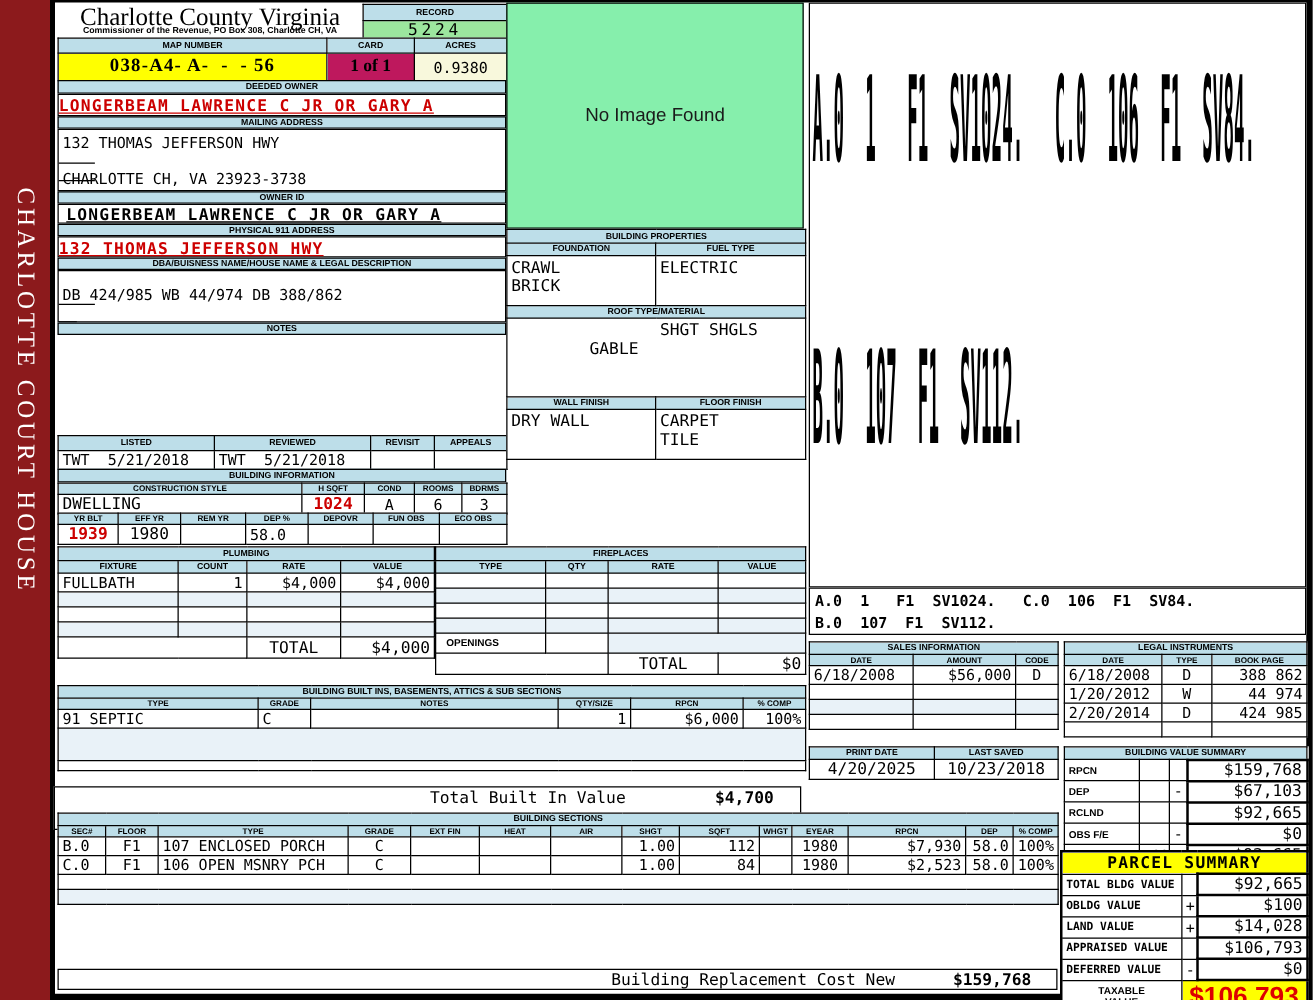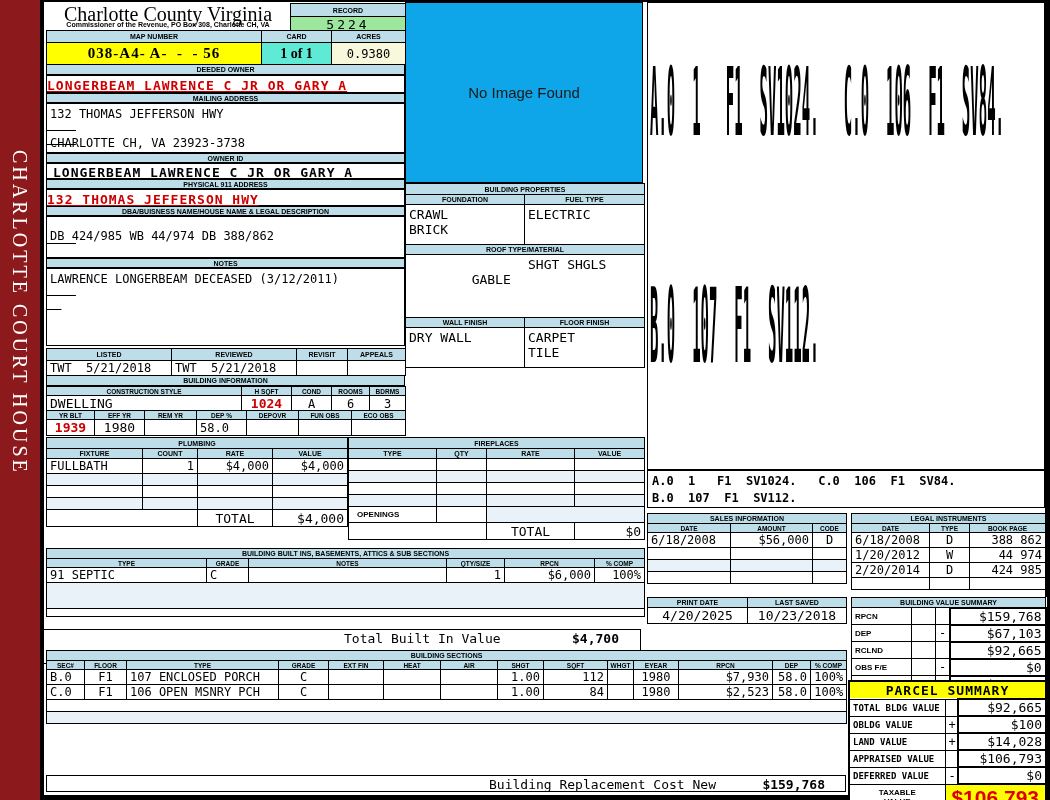--- a/index.html
+++ b/index.html
@@ -19,21 +19,21 @@
   td.red{color:#cc0000;font-weight:bold;}
   .hbar{position:absolute;background:#bddee9;border:1px solid #000;font:bold 7px "Liberation Sans",sans-serif;
         display:flex;align-items:center;justify-content:center;color:#000;box-sizing:border-box;}
   .vbox{position:absolute;background:#fff;border:1px solid #000;box-sizing:border-box;color:#000;
         font:12px "DejaVu Sans Mono",monospace;white-space:pre;text-decoration:underline;}
   .redtxt{color:#cc0000;font-weight:bold;font-size:13px;letter-spacing:1px;}
   .blktxt{color:#000;font-weight:bold;font-size:13px;letter-spacing:1px;}
   .stretch{position:absolute;transform-origin:0 0;font:bold 14px "DejaVu Sans Mono",monospace;
         line-height:19px;white-space:pre;color:#000;}
   .legend{position:absolute;font:bold 12px "DejaVu Sans Mono",monospace;white-space:pre;color:#000;}
-  .noimg{position:absolute;left:405px;top:2px;width:238px;height:181px;background:#0ea5e9;border:1px solid #000;
+  .noimg{position:absolute;left:405px;top:2px;width:238px;height:181px;background:#86efac;border:1px solid #000;
         box-sizing:border-box;display:flex;align-items:center;justify-content:center;
         font:15px "Liberation Sans",sans-serif;color:#1a1a1a;}
   .title{position:absolute;left:46px;top:3px;width:244px;text-align:center;
         font:20px "Liberation Serif",serif;color:#000;}
   .subtitle{position:absolute;left:46px;top:21px;width:244px;text-align:center;
         font:bold 7px "Liberation Sans",sans-serif;color:#000;}
   .totrow{position:absolute;background:#fff;border:1px solid #000;box-sizing:border-box;}
 </style>
 </head>
 <body>
@@ -69,21 +69,21 @@
         <col style="width:74px">
       </colgroup>
     <tbody>
         <tr style="height:12px">
       <td class="h">MAP NUMBER</td>
       <td class="h">CARD</td>
       <td class="h">ACRES</td>
     </tr>
     <tr style="height:22px">
       <td class="c b" style="background:#ffff00;font:bold 15px 'Liberation Serif',serif;letter-spacing:1px">038-A4- A-  -  - 56</td>
-      <td class="c b" style="background:#5eead4;font:bold 14px 'Liberation Serif',serif">1 of 1</td>
+      <td class="c b" style="background:#be185d;font:bold 14px 'Liberation Serif',serif">1 of 1</td>
       <td class="c b" style="background:#f8f8dc;font-size:12px">0.9380</td>
     </tr>
   </tbody>
     </table>
 
   <div class="hbar" style="left:46px;top:64px;width:359px;height:11px">DEEDED OWNER</div>
   <div class="vbox redtxt" style="left:46px;top:75px;width:359px;height:18px;padding-top:2px">LONGERBEAM LAWRENCE C JR OR GARY A</div>
   <div class="hbar" style="left:46px;top:93px;width:359px;height:10px">MAILING ADDRESS</div>
   <div class="vbox" style="left:46px;top:103px;width:359px;height:50px">
     <div style="position:absolute;left:3px;top:3px">132 THOMAS JEFFERSON HWY</div>
@@ -91,23 +91,20 @@
   </div>
   <div class="hbar" style="left:46px;top:153px;width:359px;height:10px">OWNER ID</div>
   <div class="vbox blktxt" style="left:46px;top:163px;width:359px;height:16px;padding-top:1px;padding-left:6px">LONGERBEAM LAWRENCE C JR OR GARY A</div>
   <div class="hbar" style="left:46px;top:179px;width:359px;height:10px">PHYSICAL 911 ADDRESS</div>
   <div class="vbox redtxt" style="left:46px;top:189px;width:359px;height:17px;padding-top:2px">132 THOMAS JEFFERSON HWY</div>
   <div class="hbar" style="left:46px;top:206px;width:359px;height:10px">DBA/BUISNESS NAME/HOUSE NAME &amp; LEGAL DESCRIPTION</div>
   <div class="vbox" style="left:46px;top:216px;width:359px;height:42px">
     <div style="position:absolute;left:3px;top:12px">DB 424/985 WB 44/974 DB 388/862</div>
   </div>
   <div class="hbar" style="left:46px;top:258px;width:359px;height:10px">NOTES</div>
-  <div class="vbox" style="left:46px;top:268px;width:359px;height:78px">
-    <div style="position:absolute;left:3px;top:3px">LAWRENCE LONGERBEAM DECEASED (3/12/2011)</div>
-  </div>
 
   <table class="t" style="left:46px;top:348px;width:359px">
     <colgroup>
         <col style="width:125px">
         <col style="width:125px">
         <col style="width:51px">
         <col style="width:58px">
       </colgroup>
     <tbody>
         <tr style="height:12px">

